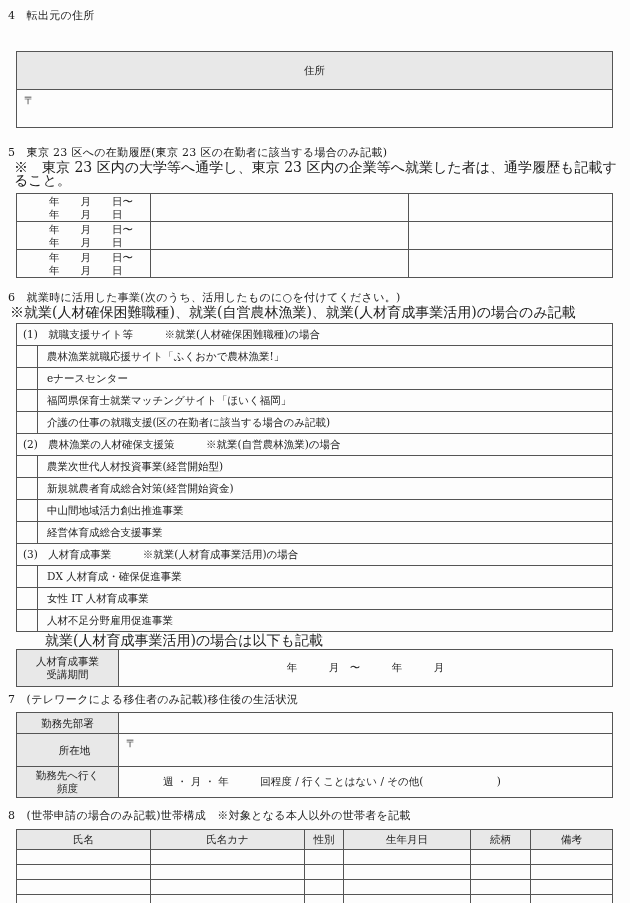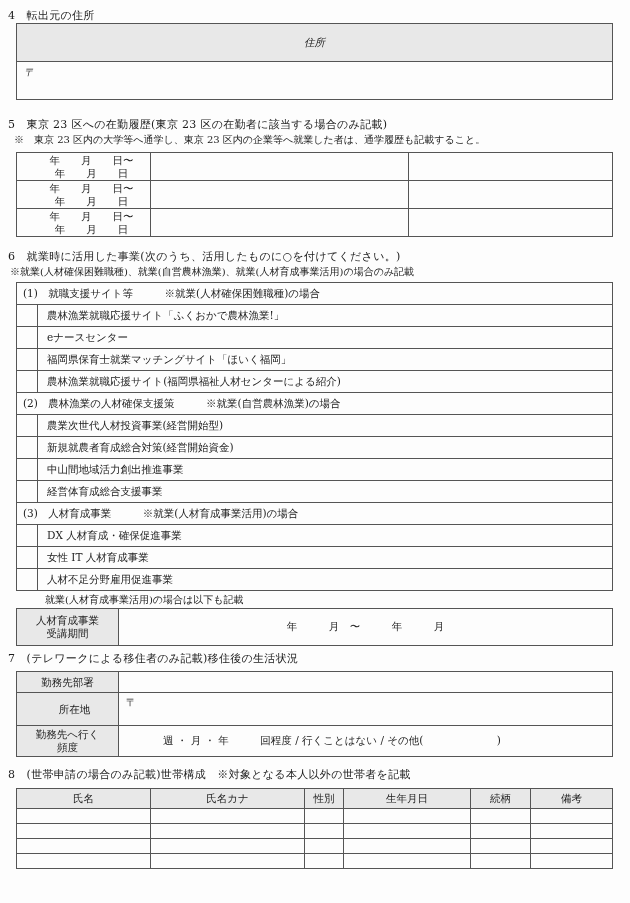--- a/index.html
+++ b/index.html
@@ -4,32 +4,32 @@
 <style>
   * { margin:0; padding:0; box-sizing:border-box; }
   html,body { background:#ffffff; }
   .page {
     position:relative; width:630px; height:903px; margin:0 auto;
     background:#fdfdfd; overflow:hidden;
     font-family:"DejaVu Serif","Liberation Serif",serif;
     color:#1c1c1c; font-size:11px;
   }
   .sec-title { margin-left:8px; line-height:15px; letter-spacing:0.3px; }
-  .note { line-height:13px; font-size:10px; }
+  .note { line-height:13px; font-size:14px; }
   table { border-collapse:collapse; table-layout:fixed; width:596px; margin-left:16px; }
   td, th { border:1px solid #555; font-weight:normal; font-size:10.5px; padding:0; overflow:hidden; }
   .hd { background:#e8e8e8; text-align:center; vertical-align:middle; }
   
   .t4 .hd-row td { height:38px; }
   .t4 .val-row td { height:38px; vertical-align:top; padding:4px 7px; }
   
   .t5 { margin-top:6px; }
   .t5 .hd-row td { height:28px; }
   .t5 .body-row td { height:28px; }
-  .period-cell { text-align:center; padding-left:16px; line-height:13px; vertical-align:middle; }
+  .period-cell { text-align:left; padding-left:32px; line-height:13px; vertical-align:middle; }
   
   .t6 { margin-top:4px; }
   .t6 td { height:22px; vertical-align:middle; }
   .group-cell { padding-left:6px; }
   .item-cell { padding-left:9px; }
   .t6b { margin-top:2px; }
   .t6b td { height:37px; vertical-align:middle; }
   .t6b .lbl { line-height:13px; }
   .t6b .val { text-align:center; }
   
@@ -46,21 +46,21 @@
   .t8 { margin-top:6px; }
   .t8 .hd-row td { height:20px; }
   .t8 .body-row td { height:15px; }
 </style>
 </head>
 <body>
 
 <div class="page">
 
   <div class="sec-title" style="margin-top:8px;">4　転出元の住所</div>
-  <table class="t4" style="margin-top:0;font-style:italic;">
+  <table class="t4" style="margin-top:28px;">
     <colgroup>
         <col style="width:596px;">
       </colgroup>
     <tbody>
         <tr class="hd-row">
       <td class="hd">住所</td>
     </tr>
     <tr class="val-row">
       <td>〒</td>
     </tr>
@@ -121,21 +121,21 @@
     <tr>
           <td></td>
           <td class="item-cell">eナースセンター</td>
         </tr>
     <tr>
           <td></td>
           <td class="item-cell">福岡県保育士就業マッチングサイト「ほいく福岡」</td>
         </tr>
     <tr>
           <td></td>
-          <td class="item-cell">農林漁業就職応援サイト(福岡県福祉人材センターによる紹介)</td>
+          <td class="item-cell">介護の仕事の就職支援(区の在勤者に該当する場合のみ記載)</td>
         </tr>
     <tr>
           <td class="group-cell" colspan="2">(2)　農林漁業の人材確保支援策　　　※就業(自営農林漁業)の場合</td>
         </tr>
     <tr>
           <td></td>
           <td class="item-cell">農業次世代人材投資事業(経営開始型)</td>
         </tr>
     <tr>
           <td></td>

